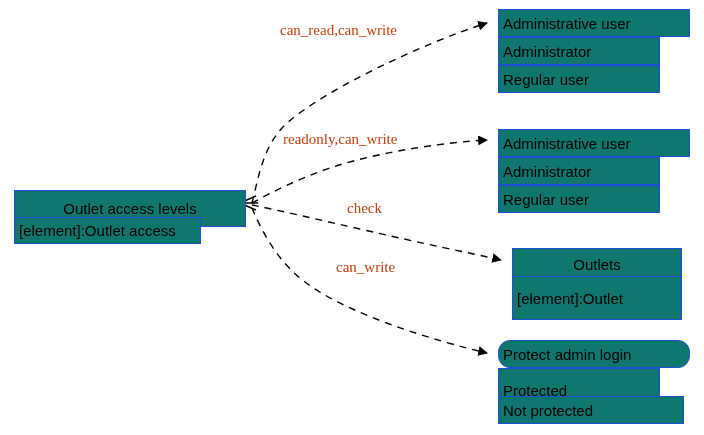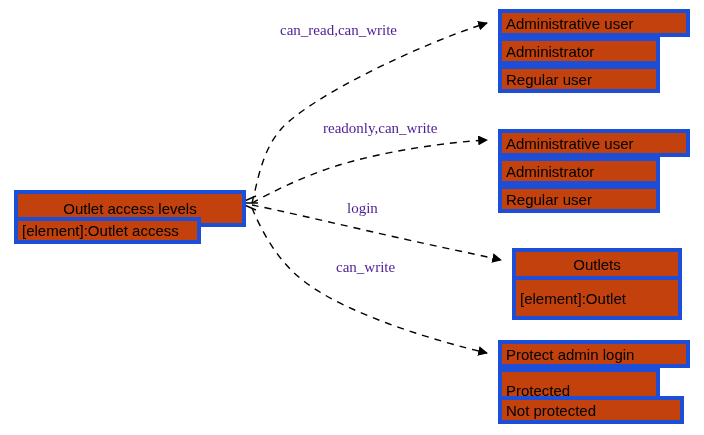--- a/index.html
+++ b/index.html
@@ -8,37 +8,37 @@
     width:704px;height:435px;
     background:#ffffff;
     overflow:hidden;
     font-family:"Liberation Sans", sans-serif;
   }
   svg.edges{position:absolute;left:0;top:0;width:704px;height:435px;overflow:visible;}
   .node{position:absolute;}
   .cell{
     position:absolute;
     box-sizing:border-box;
-    border:4px solid #1d4ed8;
-    background:#c2410c;
+    border:1px solid #1d4ed8;
+    background:#0f766e;
     font-family:"Liberation Sans", sans-serif;
     font-size:15px;
     color:#000000;
     line-height:1;
     display:flex;
     align-items:center;
     white-space:nowrap;
   }
   .cell.title{justify-content:center;}
   .cell.row{justify-content:flex-start;padding-left:4px;}
   .edge-label{
     position:absolute;
     font-family:"Liberation Serif", serif;
     font-size:15px;
-    color:#4c1d95;
+    color:#c2410c;
     white-space:nowrap;
     line-height:1;
   }
 </style>
 </head>
 <body>
 
 <div id="canvas">
 
   <svg class="edges" viewBox="0 0 704 435" xmlns="http://www.w3.org/2000/svg">
@@ -71,25 +71,25 @@
       <div class="node" style="left: 0px; top: 0px;">
         <div class="cell row" style="left: 498px; top: 129px; width: 192px; height: 28px;">Administrative user</div>
         <div class="cell row" style="left: 498px; top: 157px; width: 162px; height: 28px;">Administrator</div>
         <div class="cell row" style="left: 498px; top: 185px; width: 162px; height: 28px;">Regular user</div>
       </div>
       <div class="node" style="left: 0px; top: 0px;">
         <div class="cell title" style="left: 512px; top: 248px; width: 170px; height: 32px;">Outlets</div>
         <div class="cell row" style="left: 512px; top: 276px; width: 170px; height: 44px;">[element]:Outlet</div>
       </div>
       <div class="node" style="left: 0px; top: 0px;">
-        <div class="cell row" style="left: 498px; top: 340px; width: 192px; height: 28px;">Protect admin login</div>
+        <div class="cell row" style="left: 498px; top: 340px; width: 192px; height: 28px; border-radius: 12px;">Protect admin login</div>
         <div class="cell row" style="left: 498px; top: 368px; width: 162px; height: 44px;">Protected</div>
         <div class="cell row" style="left: 498px; top: 396px; width: 186px; height: 28px;">Not protected</div>
       </div>
     </div>
   <div id="labels-layer">
       <div class="edge-label" style="left: 280px; top: 23px;">can_read,can_write</div>
-      <div class="edge-label" style="left: 283px; top: 121px; margin-left: 40px;">readonly,can_write</div>
-      <div class="edge-label" style="left: 347px; top: 201px;">login</div>
+      <div class="edge-label" style="left: 283px; top: 132px;">readonly,can_write</div>
+      <div class="edge-label" style="left: 347px; top: 201px;">check</div>
       <div class="edge-label" style="left: 320px; top: 260px; margin-left: 16px;">can_write</div>
     </div>
 
 </div>
 
 </body></html>

